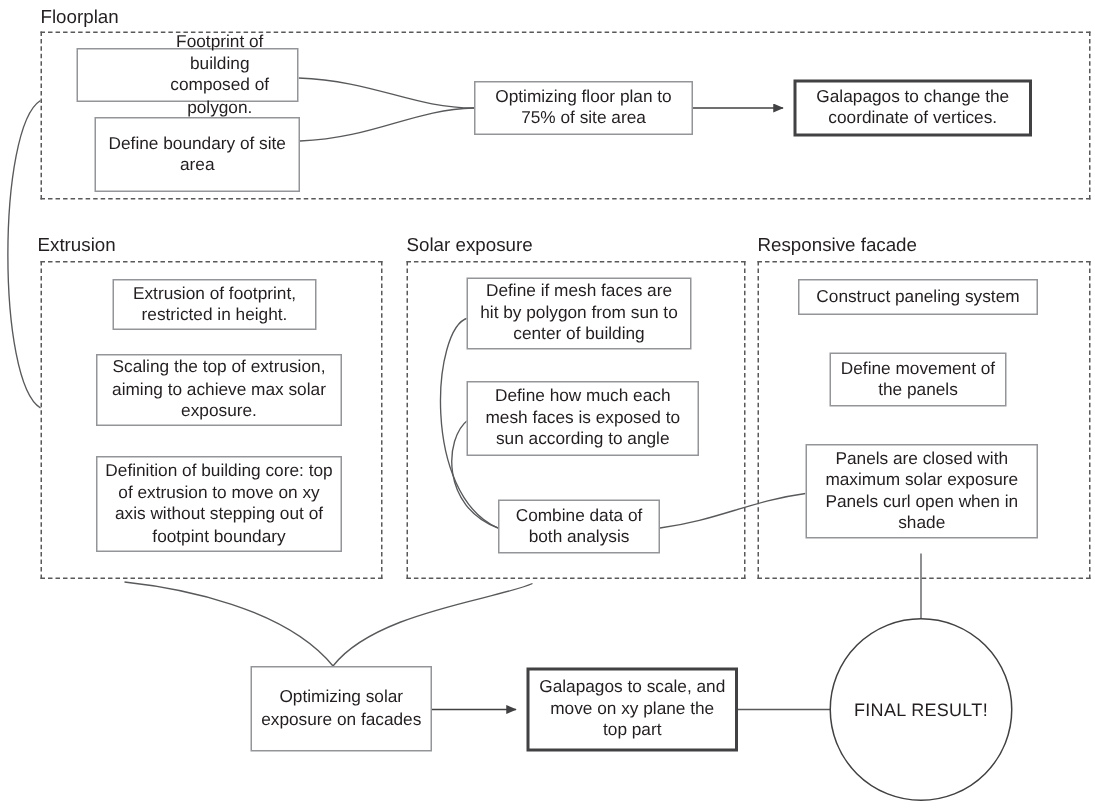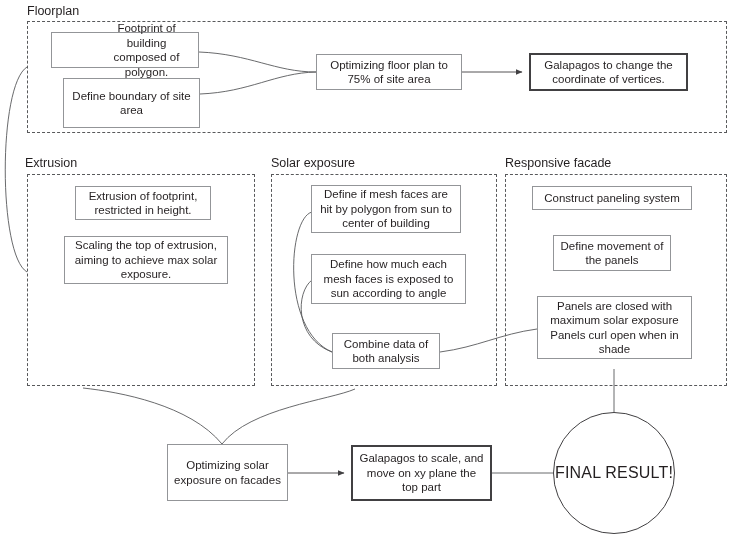--- a/index.html
+++ b/index.html
@@ -66,21 +66,21 @@
   .circle-node {
     position: absolute;
     box-sizing: border-box;
     border: 1px solid #414042;
     border-radius: 50%;
     background: #ffffff;
     display: flex;
     align-items: center;
     justify-content: center;
     text-align: center;
-    font-size: 16px;
+    font-size: 12px;
     letter-spacing: 0.2px;
     color: #231f20;
   }
 </style>
 </head>
 <body>
 
 <div id="canvas">
 
   <svg id="wires" viewBox="0 0 730 539" xmlns="http://www.w3.org/2000/svg">
@@ -135,20 +135,23 @@
   <div class="group" style="left:27px; top:174px; width:228px; height:212px;"></div>
 
   <div class="node" style="left:75px; top:186px; width:136px; height:34px;">
     <span>Extrusion of footprint, restricted in height.</span>
   </div>
 
   <div class="node" style="left:64px; top:236px; width:164px; height:48px;">
     <span>Scaling the top of extrusion, aiming to achieve max solar exposure.</span>
   </div>
 
+  <div class="node" style="left:64px; top:304px; width:164px; height:64px;">
+    <span>Definition of building core: top of extrusion to move on xy axis without stepping out of footpint boundary</span>
+  </div>
 
   <div class="group-label" style="left:271px; top:156px;">Solar exposure</div>
   <div class="group" style="left:271px; top:174px; width:226px; height:212px;"></div>
 
   <div class="node" style="left:311px; top:185px; width:150px; height:48px;">
     <span>Define if mesh faces are hit by polygon from sun to center of building</span>
   </div>
 
   <div class="node" style="left:332px; top:333px; width:108px; height:36px;">
     <span>Combine data of both analysis</span>

